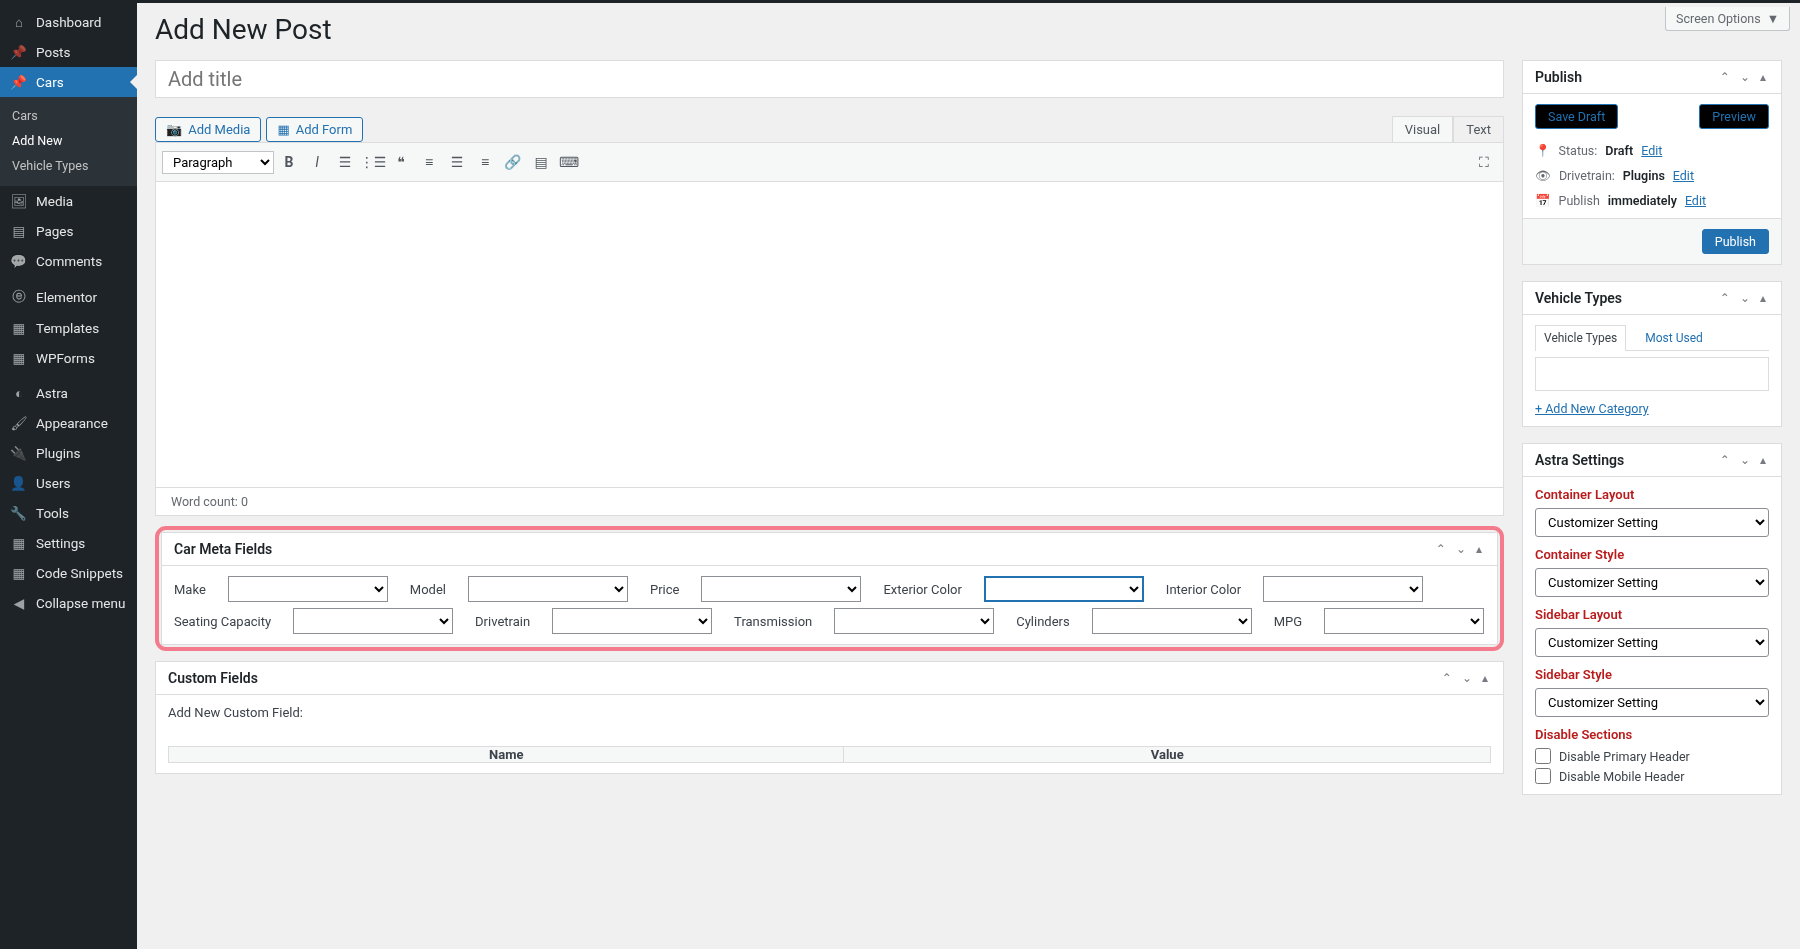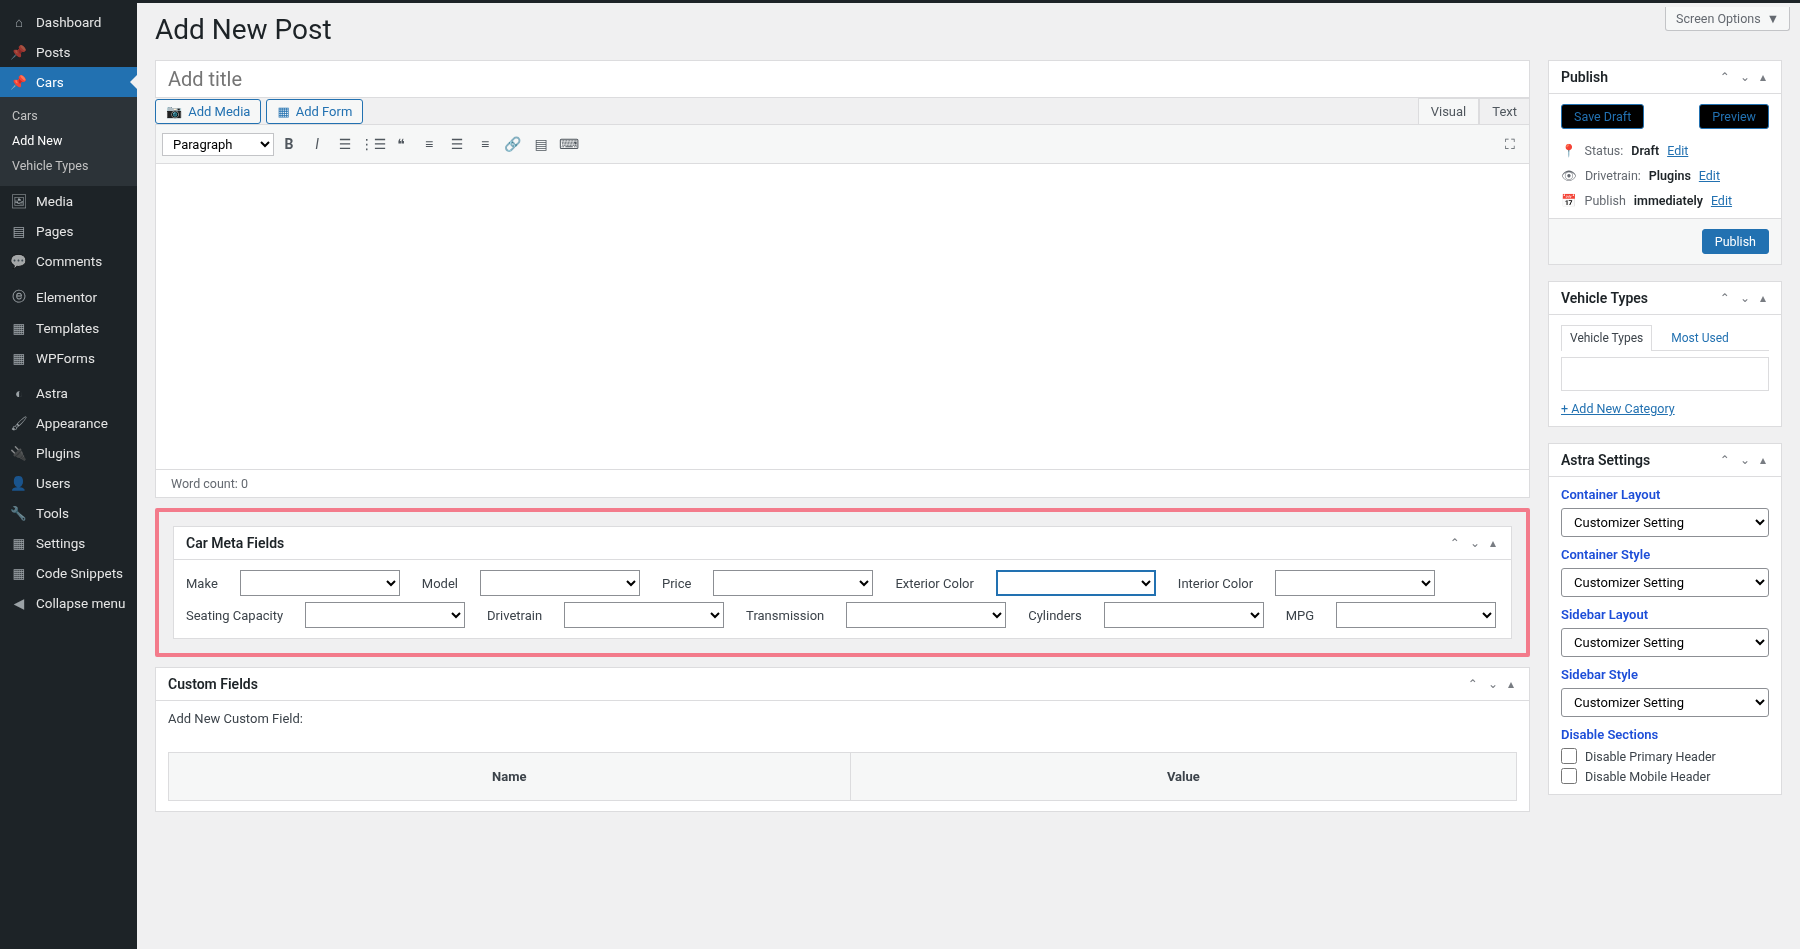--- a/index.html
+++ b/index.html
@@ -12,67 +12,67 @@
 .nav-item.active::after { content: ""; position: absolute; right: -1px; top: 50%; transform: translateY(-50%); border: 8px solid transparent; border-right-color: #f0f0f1; }
 .subnav { background: #2c3338; padding: 6px 0 8px; }
 .subnav .sub-item { padding: 5px 12px; font-size: 12.5px; color: #c3c3c3; cursor: pointer; }
 .subnav .sub-item.active { color: #fff; font-weight: 400; }
 .nav-gap { height: 5px; }
 #main { flex: 1; padding: 0 18px 0 18px; overflow-y: auto; position: relative; }
 .screen-options { position: absolute; right: 10px; top: 4px; background: #f6f7f7; border: 1px solid #c3c4c7; border-top: 0; border-radius: 0 0 3px 3px; padding: 4px 10px; font-size: 12.5px; color: #646970; cursor: pointer; display: flex; align-items: center; gap: 6px; }
 h1.page-title { font-size: 28px; font-weight: 400; color: #1d2327; margin: 10px 0 14px; }
 .two-col { display: flex; gap: 18px; }
 .left-col { flex: 1; }
-.right-col { width: 234px; display: flex; flex-direction: column; gap: 16px; }
-#title-wrap { background: #fff; border: 1px solid #dcdcde; }
+.right-col { width: 260px; display: flex; flex-direction: column; gap: 16px; }
+#title-wrap { background: #fff; border: 1px solid #dcdcde; margin-bottom: 18px; }
 #title-input { width: 100%; border: 0; font-size: 20px; padding: 6px 12px; outline: none; color: #555; }
 .media-row { display: flex; gap: 5px; margin-bottom: 0; align-items: flex-end; }
 .media-btn { display: inline-flex; align-items: center; gap: 6px; padding: 4px 10px; border: 1px solid #2271b1; background: #f6f7f7; color: #2271b1; font-size: 13px; cursor: pointer; border-radius: 3px; }
 .editor-tabs { margin-left: auto; display: flex; }
 .ed-tab { border: 1px solid #dcdcde; background: #f0f0f1; padding: 5px 12px; font-size: 13px; color: #50575e; cursor: pointer; border-bottom: 0; }
 .ed-tab.active { background: #f6f7f7; }
 .editor-box { background: #fff; border: 1px solid #dcdcde; }
 .toolbar { display: flex; align-items: center; gap: 2px; padding: 6px; border-bottom: 1px solid #dcdcde; background: #f6f7f7; }
 .toolbar select { font-size: 13px; padding: 2px 24px 2px 6px; border: 1px solid #c3c4c7; background: #fff; }
 .tb-btn { width: 26px; height: 26px; display: flex; align-items: center; justify-content: center; font-size: 14px; color: #50575e; cursor: pointer; border-radius: 2px; }
 .fullscreen-btn { margin-left: auto; }
 .editor-area { height: 305px; background: #fff; }
 .editor-status { border-top: 1px solid #dcdcde; padding: 6px 15px; font-size: 12.5px; color: #646970; background: #fff; }
 .postbox { background: #fff; border: 1px solid #dcdcde; }
-.highlight-box { border: 4px solid #f37b8b; border-radius: 2px; padding: 14px; margin-top: 10px; }
+.highlight-box { border: 4px solid #f37b8b; border-radius: 11px; padding: 2px; margin-top: 10px; }
 .highlight-box .postbox { border: 1px solid #dcdcde; margin: 0; }
 .postbox-header { display: flex; align-items: center; padding: 8px 12px; border-bottom: 1px solid #dcdcde; }
 .postbox-header h2 { font-size: 14px; font-weight: 600; color: #1d2327; flex: 1; }
 .postbox-header .controls { display: flex; gap: 4px; color: #787c82; }
 .postbox-header .ctrl { cursor: pointer; padding: 0 3px; font-size: 12px; }
 .postbox .inside { padding: 10px 12px; font-size: 13px; color: #3c434a; }
 .meta-fields { display: flex; flex-wrap: wrap; gap: 6px 22px; align-items: center; }
 .meta-fields label { font-size: 13px; color: #3c434a; }
 .meta-fields select { min-width: 130px; padding: 2px 4px; border: 1px solid #8c8f94; font-size: 13px; height: 26px; background: #fff; }
 .meta-fields select.sel-lg { min-width: 160px; }
 .meta-fields select.focused { border: 2px solid #2271b1; outline: none; }
 .cf-head { font-weight: 400; margin-bottom: 26px; }
 .cf-table { width: 100%; border-collapse: collapse; }
-.cf-table th { background: #f6f7f7; padding: 16px; border: 1px solid #dcdcde; font-size: 13px; text-align: center; }
+.cf-table th { background: #f6f7f7; padding: 0; border: 1px solid #dcdcde; font-size: 13px; text-align: center; }
 .publish-box .inside { padding: 0; }
 .pub-actions { display: flex; justify-content: space-between; padding: 10px 12px; }
 .btn { border: 1px solid #2271b1; color: #2271b1; background: #000000; padding: 4px 12px; font-size: 12.5px; border-radius: 3px; cursor: pointer; }
 .btn.primary { background: #2271b1; color: #fff; border-color: #2271b1; }
 .pub-rows { padding: 4px 12px 10px; display: flex; flex-direction: column; gap: 10px; }
 .pub-row { display: flex; align-items: center; gap: 8px; font-size: 12.5px; color: #646970; }
 .pub-row b { color: #1d2327; font-weight: 600; }
 .pub-row a { color: #2271b1; text-decoration: underline; cursor: pointer; }
 .pub-footer { border-top: 1px solid #dcdcde; padding: 10px 12px; text-align: right; background: #f6f7f7; }
 .tax-tabs { display: flex; border-bottom: 1px solid #dcdcde; margin-bottom: 6px; gap: 10px; }
 .tax-tab { padding: 5px 8px; font-size: 12px; cursor: pointer; border: 1px solid transparent; border-bottom: 0; }
 .tax-tab.active { border-color: #dcdcde; background: #fff; margin-bottom: -1px; }
 .tax-tab:not(.active) { color: #2271b1; }
 .tax-list { border: 1px solid #dcdcde; height: 34px; }
 .add-cat { color: #2271b1; text-decoration: underline; font-size: 12.5px; cursor: pointer; display: inline-block; margin-top: 10px; }
-.astra .group-label { font-size: 13px; font-weight: 600; color: #1d4ed8; margin-bottom: 6px; margin-top: 10px; }
+.astra .group-label { font-size: 13px; font-weight: 600; color: #b91c1c; margin-bottom: 6px; margin-top: 10px; }
 .astra .group-label:first-child { margin-top: 0; }
 .astra select { width: 100%; padding: 5px 8px; border: 1px solid #8c8f94; background: #fff; font-size: 13px; border-radius: 3px; }
 .astra .chk { display: flex; gap: 8px; align-items: center; font-size: 12.5px; color: #3c434a; margin-top: 4px; }
 .astra .chk input { width: 16px; height: 16px; }
 </style>
 </head>
 <body>
 
 <div id="sidebar">
   <div class="nav-item">

